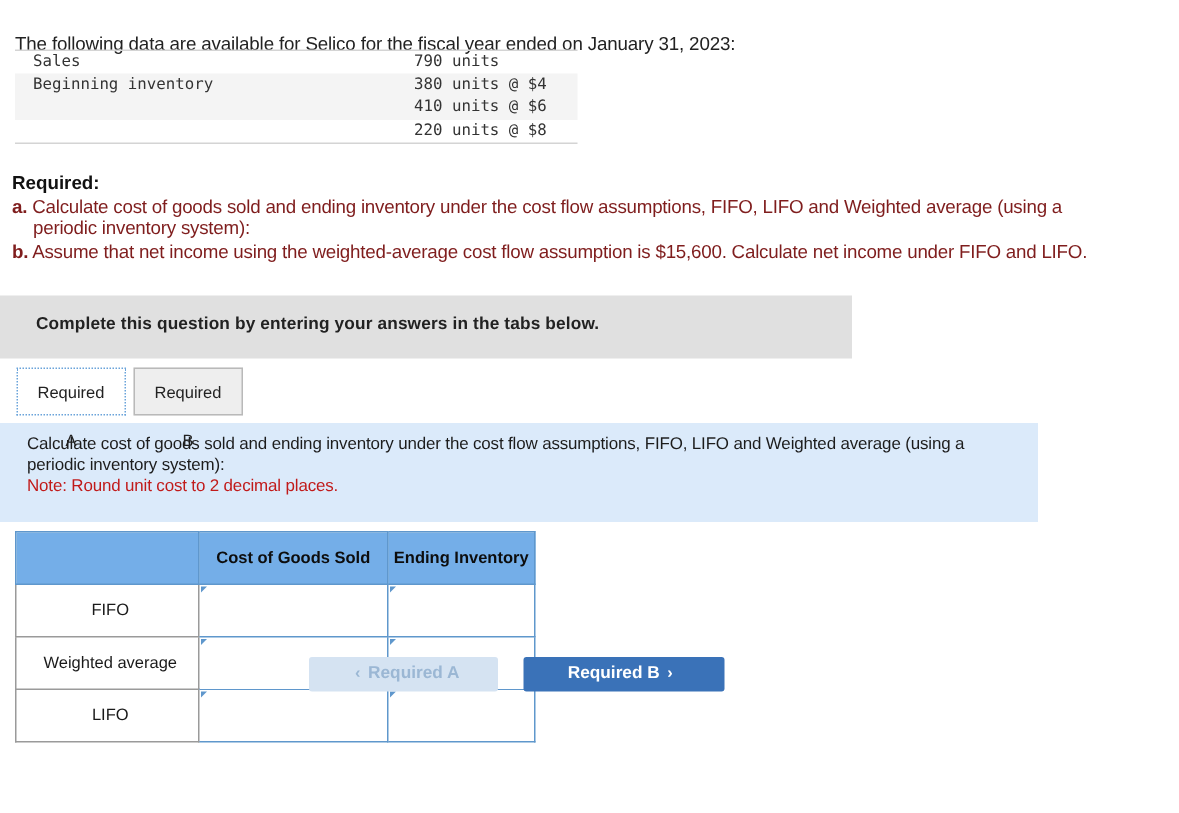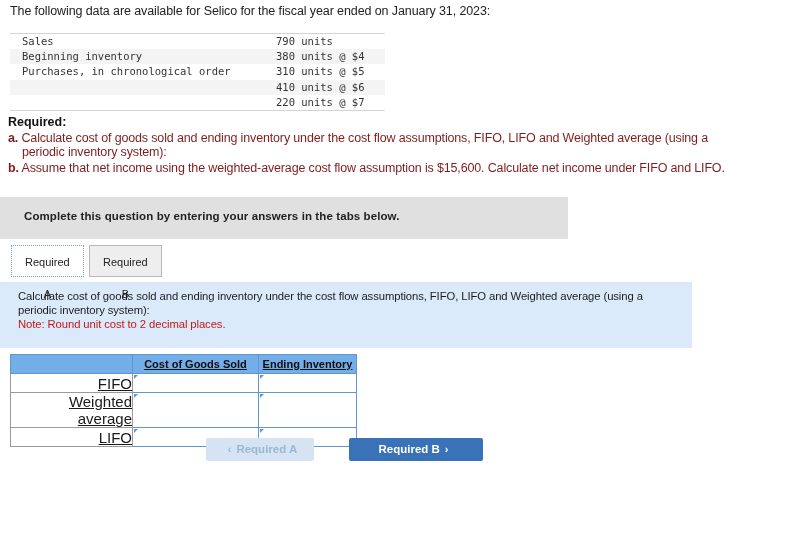--- a/index.html
+++ b/index.html
@@ -14,21 +14,21 @@
     font-size: 12px;
     color: #1a1a1a;
     overflow: hidden;
     position: relative;
   }
 
   
   .intro {
     position: absolute;
     left: 10px;
-    top: 4px;
+    top: 22px;
     font-size: 12.5px;
     color: #222;
     letter-spacing: -0.1px;
     white-space: nowrap;
   }
 
   
   .facts {
     position: absolute;
     left: 10px;
@@ -147,42 +147,41 @@
   
   .grid {
     position: absolute;
     left: 10px;
     top: 354px;
     border-collapse: collapse;
   }
   .grid td, .grid th {
     border: 1px solid #9a9a9a;
     box-sizing: border-box;
-    height: 19px;
+    height: 35px;
     padding: 0;
     font-weight: normal;
-    text-decoration: underline;
   }
   .grid thead th {
     background: #74aee8;
     border: 1px solid #5f97cc;
     color: #0d0d0d;
     font-size: 11px;
     font-weight: bold;
     text-align: center;
   }
   .grid th.corner { width: 122px; }
   .grid th.c1 { width: 126px; }
   .grid th.c2 { width: 98px; }
   .grid td.rowlbl {
-    font-size: 15px;
+    font-size: 11px;
     color: #1a1a1a;
     padding-left: 4px;
     background: #ffffff;
-    text-align: right;
+    text-align: center;
     margin-top: 48px;
   }
   .grid td.inp {
     background: #ffffff;
     border: 1px solid #5f97cc;
     position: relative;
   }
   .grid td.inp::before {
     content: "";
     position: absolute;
@@ -203,21 +202,21 @@
     font-weight: bold;
     text-align: center;
     border: none;
     border-radius: 2px;
     cursor: pointer;
     font-family: "Liberation Sans", sans-serif;
     padding: 0;
   }
   .btn-prev {
     left: 206px;
-    width: 108px;
+    width: 126px;
     background: #d5e3f2;
     color: #9bb7d4;
   }
   .btn-next {
     left: 349px;
     width: 134px;
     background: #3a72b8;
     color: #ffffff;
   }
   .navbtn .chev { font-size: 11px; padding: 0 5px; }
@@ -230,31 +229,27 @@
 <table class="facts">
   <tbody>
     <tr>
       <td class="lbl">Sales</td>
       <td class="val">790 units</td>
     </tr>
     <tr class="alt">
       <td class="lbl">Beginning inventory</td>
       <td class="val">380 units @ $4</td>
     </tr>
-    <tr>
-      <td class="lbl">Purchases, in chronological order</td>
-      <td class="val">310 units @ $5</td>
-    </tr>
     <tr class="alt">
       <td class="lbl"></td>
       <td class="val">410 units @ $6</td>
     </tr>
     <tr>
       <td class="lbl"></td>
-      <td class="val">220 units @ $7</td>
+      <td class="val">220 units @ $8</td>
     </tr>
   </tbody>
 </table>
 
 <div class="req-head">Required:</div>
 
 <div class="req-item req-a">
   <b>a.</b>
   <span>Calculate cost of goods sold and ending inventory under the cost flow assumptions, FIFO, LIFO and Weighted average (using a</span>
   <span class="cont">periodic inventory system):</span>

